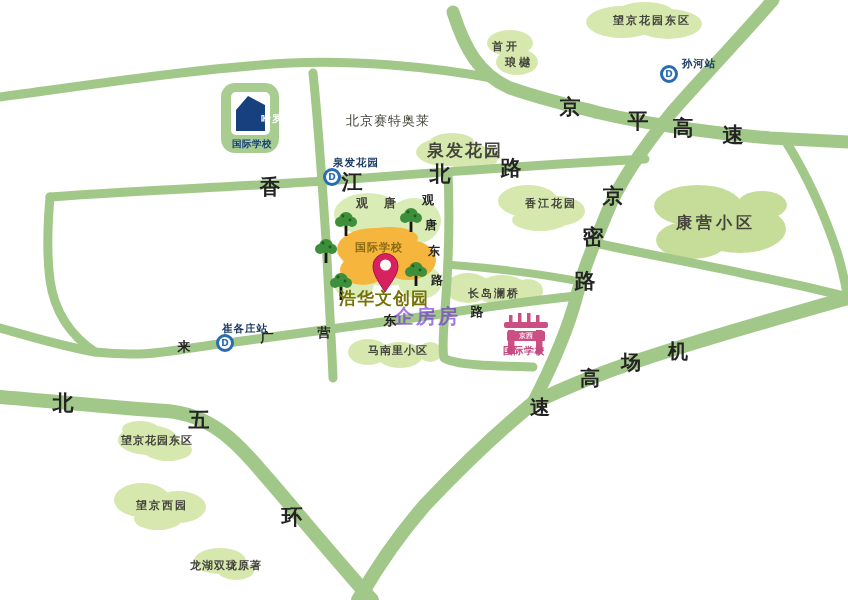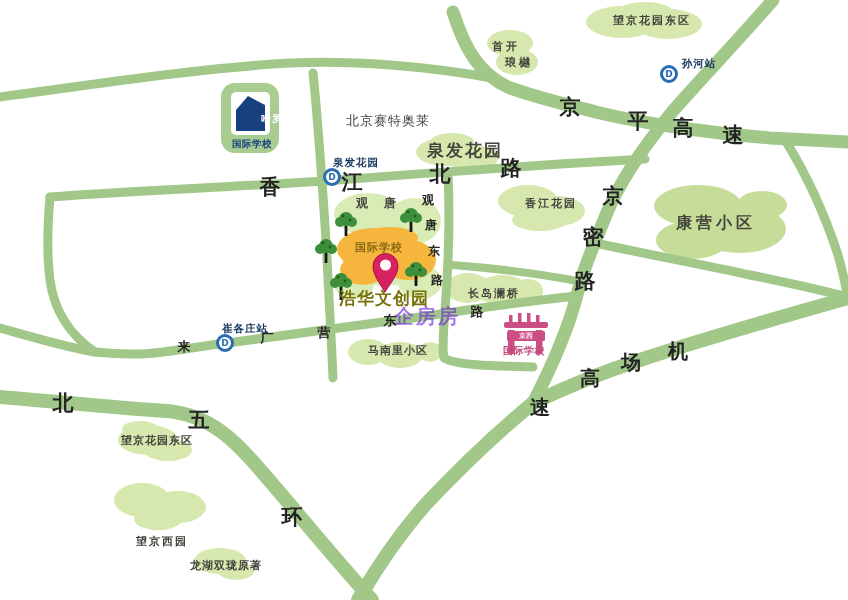--- a/index.html
+++ b/index.html
@@ -211,21 +211,21 @@
       <span class="lbl" style="left: 506px; top: 46px; font-size: 11px; color: rgb(68, 68, 60); letter-spacing: 3px; font-weight: 700;">首开</span>
       <span class="lbl" style="left: 519px; top: 62px; font-size: 11px; color: rgb(68, 68, 60); letter-spacing: 3px; font-weight: 700;">琅樾</span>
       <span class="lbl" style="left: 465px; top: 150px; font-size: 17px; color: rgb(68, 68, 60); letter-spacing: 2px; font-weight: 700;">泉发花园</span>
       <span class="lbl" style="left: 551px; top: 203px; font-size: 11px; color: rgb(68, 68, 60); letter-spacing: 2px; font-weight: 700;">香江花园</span>
       <span class="lbl" style="left: 716px; top: 223px; font-size: 16px; color: rgb(68, 68, 60); letter-spacing: 4px; font-weight: 700; text-align: center;">康营小区</span>
       <span class="lbl" style="left: 362px; top: 203px; font-size: 12px; color: rgb(68, 68, 60); font-weight: 700;">观</span>
       <span class="lbl" style="left: 390px; top: 203px; font-size: 12px; color: rgb(68, 68, 60); font-weight: 700;">唐</span>
       <span class="lbl" style="left: 494px; top: 293px; font-size: 11px; color: rgb(68, 68, 60); letter-spacing: 2px; font-weight: 700;">长岛澜桥</span>
       <span class="lbl" style="left: 398px; top: 350px; font-size: 11px; color: rgb(68, 68, 60); letter-spacing: 1px; font-weight: 700;">马南里小区</span>
       <span class="lbl" style="left: 157px; top: 440px; font-size: 11px; color: rgb(68, 68, 60); letter-spacing: 1px; font-weight: 700;">望京花园东区</span>
-      <span class="lbl" style="left: 162px; top: 505px; font-size: 11px; color: rgb(68, 68, 60); letter-spacing: 2px; font-weight: 700; margin-top: 36px;">望京西园</span>
+      <span class="lbl" style="left: 162px; top: 505px; font-size: 11px; color: rgb(68, 68, 60); letter-spacing: 2px; font-weight: 700;">望京西园</span>
       <span class="lbl" style="left: 226px; top: 565px; font-size: 11px; color: rgb(68, 68, 60); letter-spacing: 1px; font-weight: 700;">龙湖双珑原著</span>
       <span class="lbl" style="left: 251px; top: 119px; font-size: 10px; color: rgb(255, 255, 255); letter-spacing: 1px; font-weight: 800; padding-left: 42px;">哈罗</span>
       <span class="lbl" style="left: 252px; top: 144px; font-size: 9.5px; color: rgb(23, 64, 126); letter-spacing: 0.5px; font-weight: 700;">国际学校</span>
       <span class="lbl" style="left: 379px; top: 247px; font-size: 11px; color: rgb(138, 106, 18); letter-spacing: 1px; font-weight: 700;">国际学校</span>
       <span class="lbl" style="left: 384px; top: 298px; font-size: 17px; color: rgb(119, 113, 10); letter-spacing: 1px; font-weight: 800;">浩华文创园</span>
       <span class="lbl" style="left: 526px; top: 336px; font-size: 7px; color: rgb(255, 233, 242); font-weight: 800;">京西</span>
       <span class="lbl" style="left: 524px; top: 351px; font-size: 10px; color: rgb(198, 73, 127); letter-spacing: 0.5px; font-weight: 700;">国际学校</span>
       <div class="station" style="left: 332px; top: 177px;">D</div>
       <span class="lbl" style="left: 356px; top: 162px; font-size: 10.5px; color: rgb(22, 54, 95); letter-spacing: 1px; font-weight: 700;">泉发花园</span>
       <div class="station" style="left: 225px; top: 343px;">D</div>

